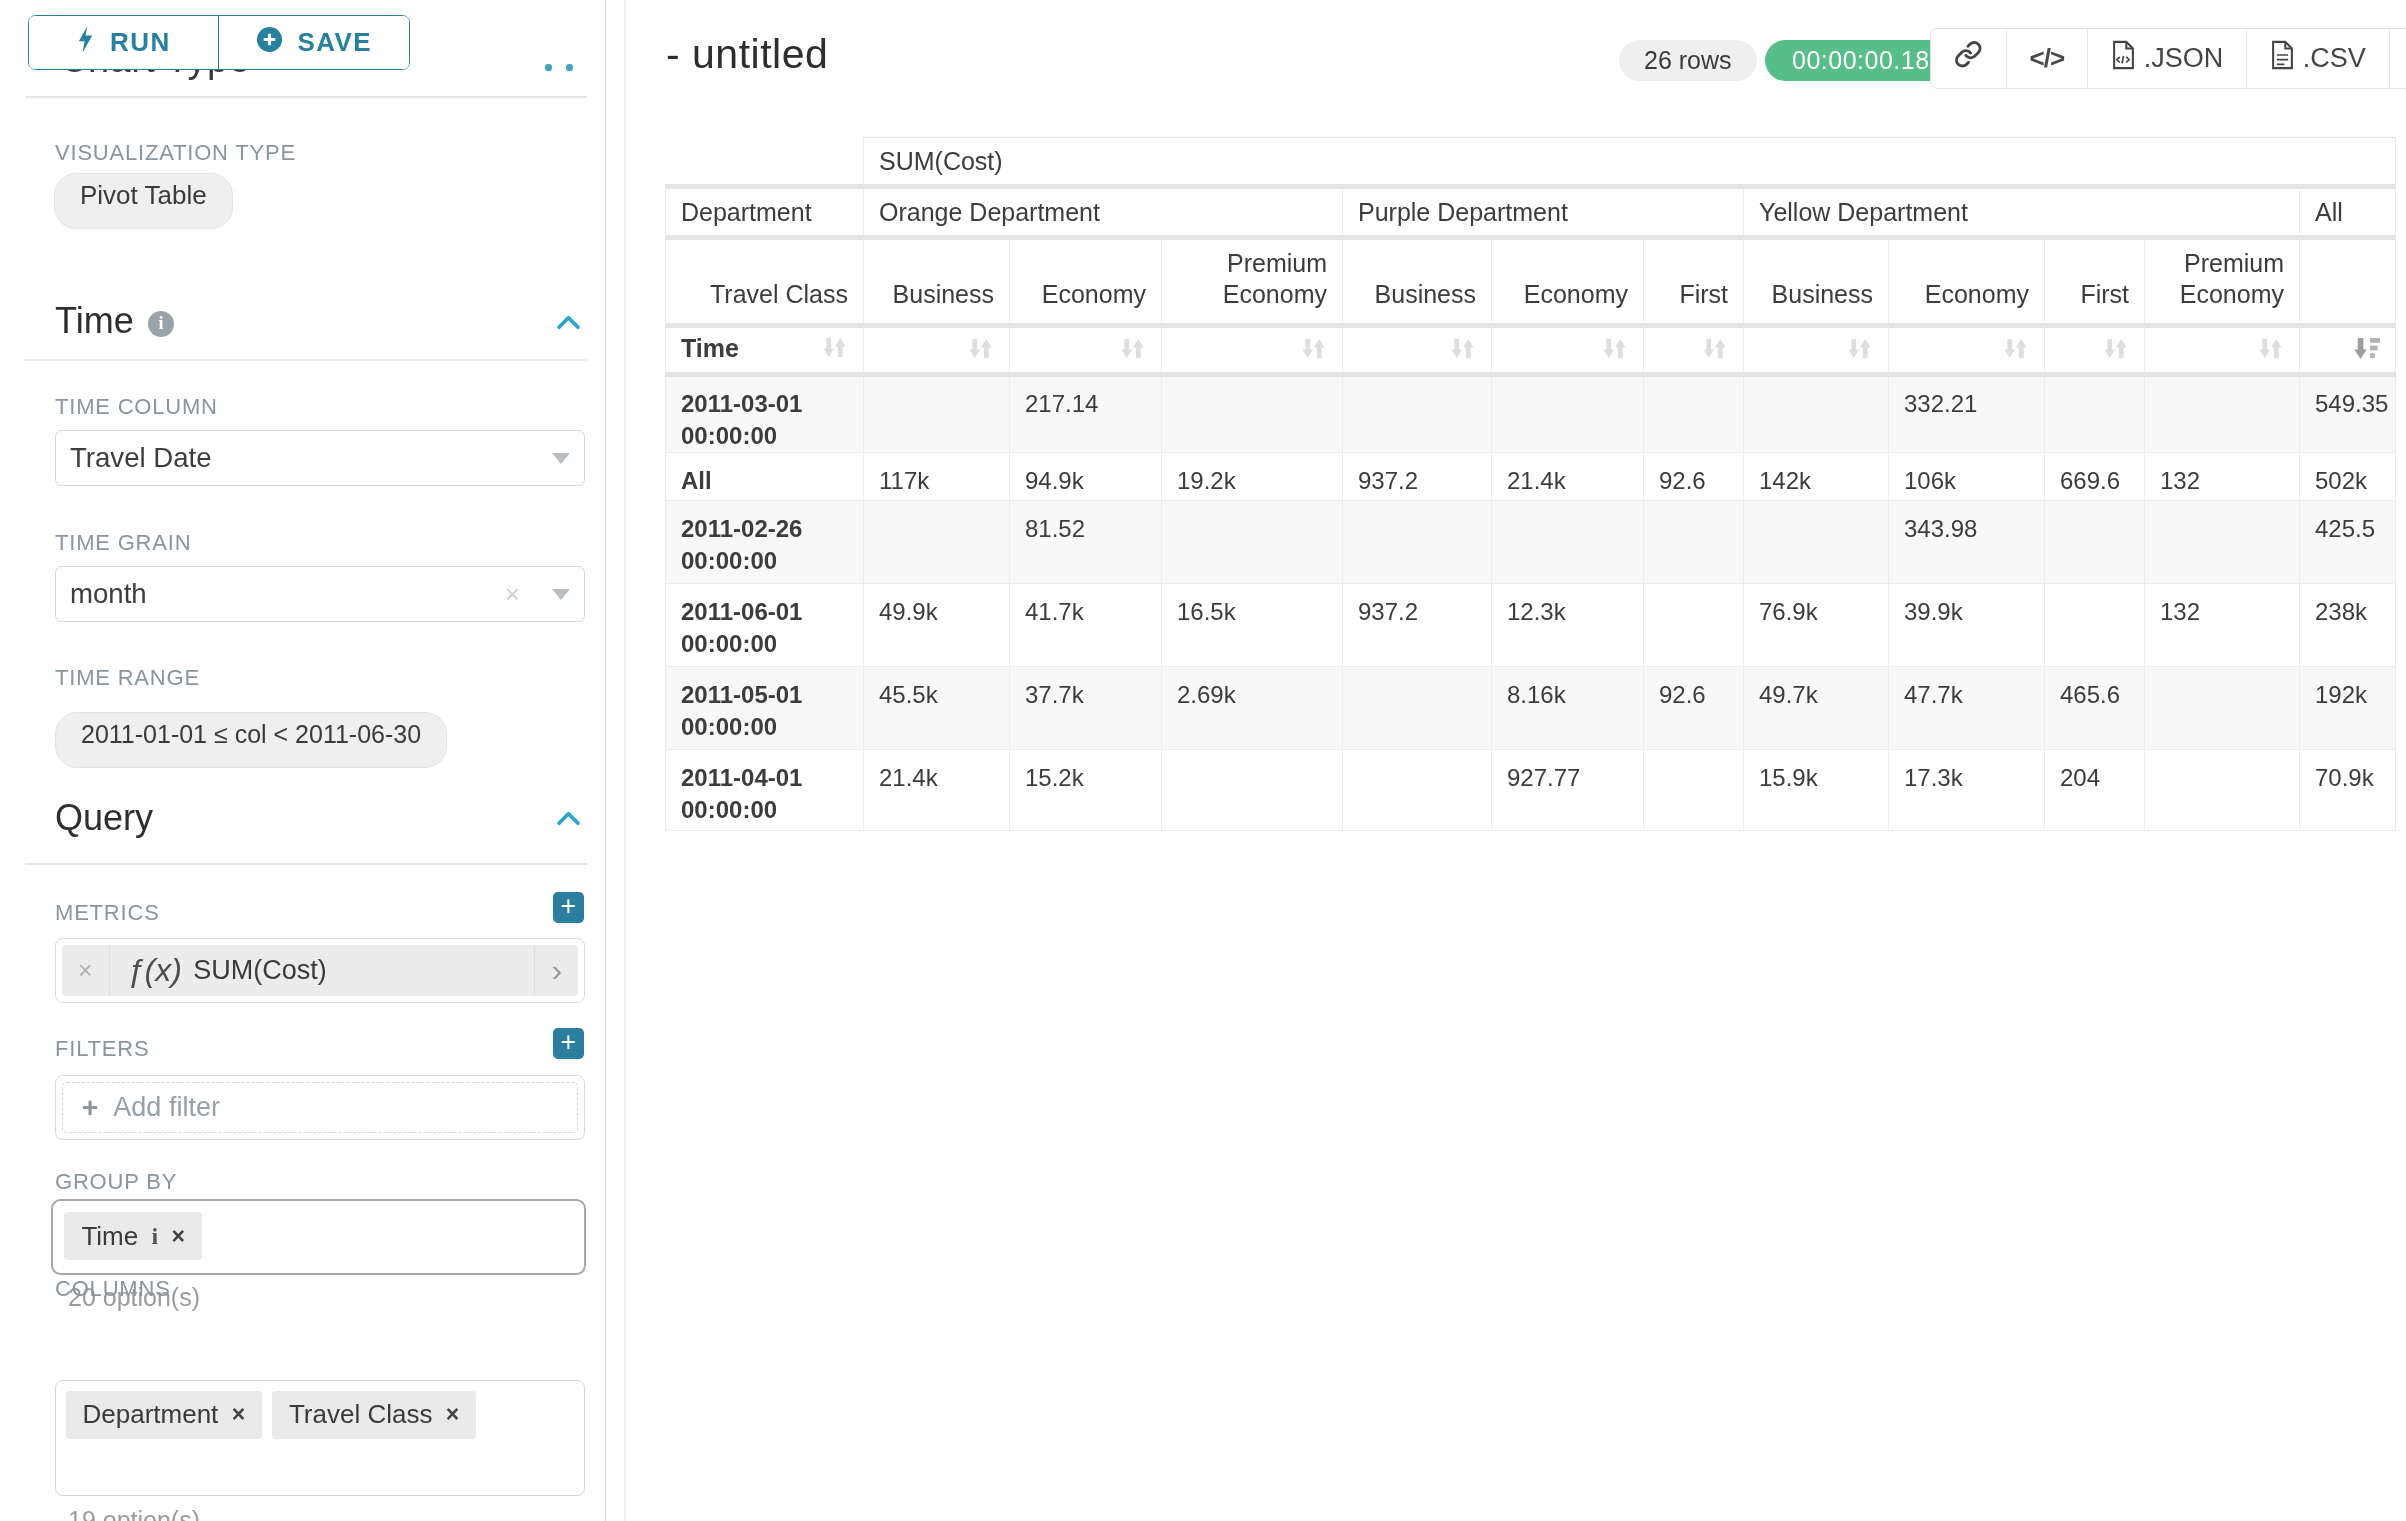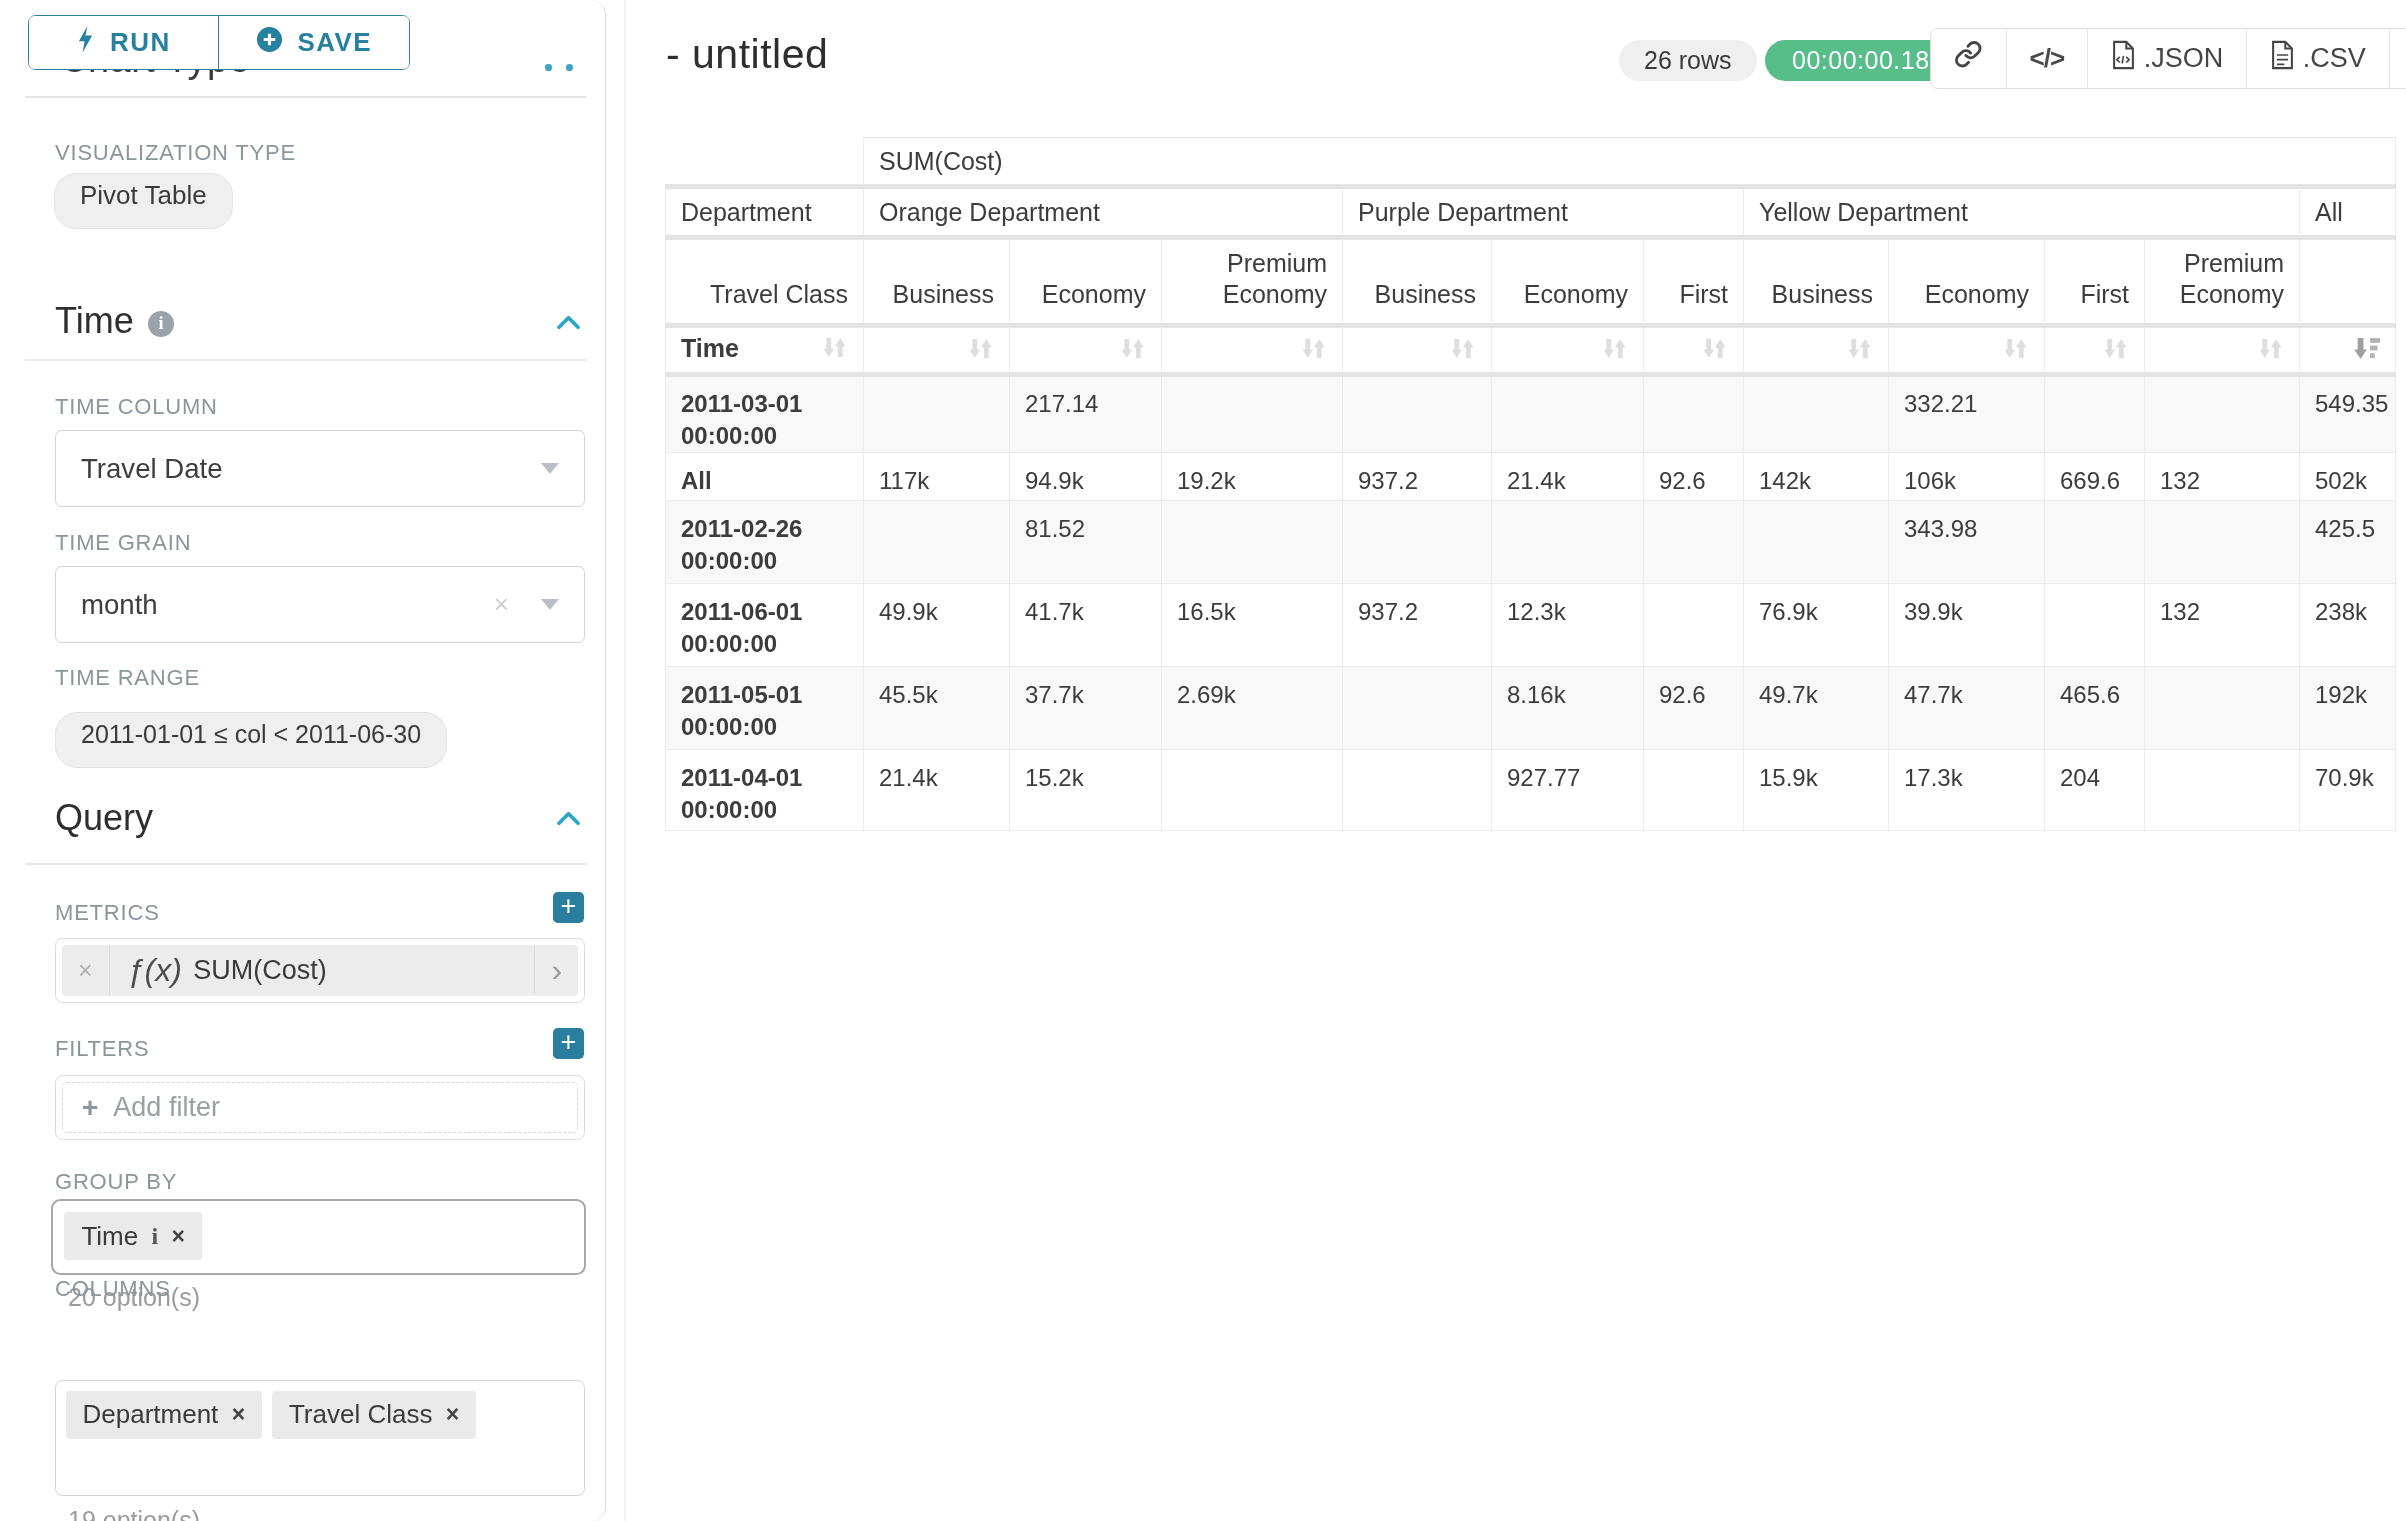--- a/index.html
+++ b/index.html
@@ -2,21 +2,21 @@
 <html style="font-size:15px"><head>
 <meta charset="utf-8">
 <style>
   * { box-sizing: border-box; margin: 0; padding: 0; }
   html,body { width:2406px; height:1522px; overflow:hidden; background:#fff;
     font-family:"Liberation Sans","DejaVu Sans",sans-serif; color:#333; }
   .abs { position:absolute; }
 
   
   .sidebar { position:absolute; left:0; top:0; width:606px; height:1522px; background:#fff;
-    border-right:1.9px solid #dcdcdc; z-index:2;border-radius:15px; }
+    border-right:1.9px solid #dcdcdc; z-index:2; }
   .gutter2 { position:absolute; left:624px; top:0; width:1.9px; height:1522px; background:#f1f1f1; }
 
   .btn-group { left:27.6px; top:15px; width:382px; height:55px; display:flex;
     border:1.9px solid #2a7f9d; border-radius:7.6px; background:#fff; z-index:3; }
   .btn { flex:1; display:flex; align-items:center; justify-content:center; gap:15px;
     background:#fff; border:none; cursor:pointer; font-family:inherit;
     font-size:26px; font-weight:700; letter-spacing:1.4px; color:#26809f; }
   .btn.run { border-right:1.9px solid #2a7f9d; border-radius:5.7px 0 0 5.7px; }
   .btn.save { border-radius:0 5.7px 5.7px 0; }
 
@@ -30,22 +30,22 @@
   .hint { font-size:25px; color:#9b9b9b;margin-left:9px; }
 
   .gray-pill { display:inline-block; background:#efefef; border:1px solid #e3e3e3;
     border-radius:22px; font-size:26px; color:#3a3a3a; padding:0 25px; line-height:42px; height:56px; white-space:nowrap; }
 
   .section-title { display:flex; align-items:center; gap:14.3px; font-size:36px; color:#2e2e2e; }
   .info-icon { width:26px; height:26px; border-radius:50%; background:#9aa3a9; color:#fff;
     font-size:18px; font-weight:700; display:flex; align-items:center; justify-content:center;
     font-family:"Liberation Serif",serif; margin-top:5.7px; }
 
-  .select { position:absolute; display:flex; align-items:center; width:530px; height:77px;
-    border:1px solid #d4d4d4; border-radius:6.7px; padding:0 25px; font-size:27.6px; color:#3d3d3d; background:#fff; }
+  .select { position:absolute; display:flex; align-items:center; width:530px; height:56px;
+    border:1px solid #d4d4d4; border-radius:6.7px; padding:0 14px; font-size:27.6px; color:#3d3d3d; background:#fff; }
   .caret { width:0; height:0; border-left:9.5px solid transparent; border-right:9.5px solid transparent;
     border-top:11.4px solid #b9bfc4; }
   .xclear { font-size:26px; color:#cfcfcf; font-weight:400; }
 
   .plusbtn { position:absolute; width:31px; height:31px; background:#2b7f9e; border-radius:4.8px;
     color:#fff; font-size:27px; line-height:28.5px; text-align:center; font-weight:400; cursor:pointer; }
 
   .metric-box { left:55px; top:938px; width:530px; height:65px; border:1px solid #d9d9d9;
     border-radius:7.6px; padding:5.7px; background:#fff; }
   .metric-pill { display:flex; align-items:center; height:51px; background:#ececec; border-radius:3.8px; overflow:hidden; }

